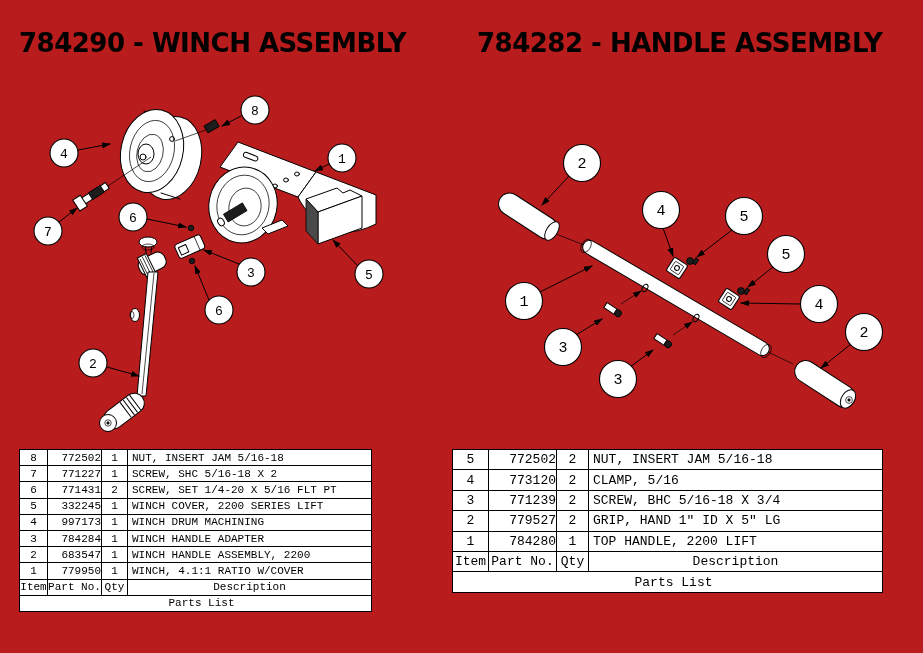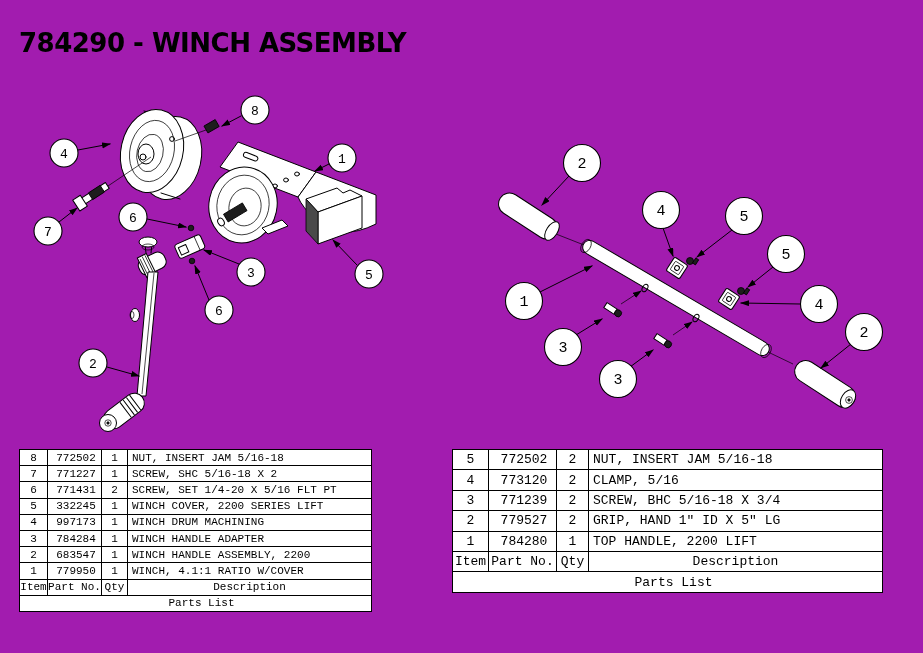--- a/index.html
+++ b/index.html
@@ -1,16 +1,16 @@
 <!DOCTYPE html>
 <html><head>
 <meta charset="utf-8">
 <style>
   html,body{margin:0;padding:0;background:#fff;}
-  .page{position:relative;width:923px;height:653px;background:#a21caf;overflow:hidden;
+  .page{position:relative;width:923px;height:653px;background:#b91c1c;overflow:hidden;
         font-family:"Liberation Sans",sans-serif;color:#000;}
   .title{position:absolute;margin:0;font-family:"DejaVu Sans",sans-serif;font-weight:800;
          font-size:26px;letter-spacing:-0.5px;color:#000;white-space:nowrap;}
   #winch-title{left:19px;top:28px;}
   #handle-title{left:477px;top:28px;}
   svg.diagram{position:absolute;}
   #winch-svg{left:10px;top:85px;width:420px;height:365px;}
   #handle-svg{left:440px;top:120px;width:483px;height:330px;}
   svg .ln{stroke:#000;stroke-width:1;fill:none;stroke-linejoin:round;stroke-linecap:round;}
   svg .fw{stroke:#000;stroke-width:1;fill:#fff;stroke-linejoin:round;}
@@ -21,32 +21,33 @@
   table.parts{position:absolute;border-collapse:collapse;table-layout:fixed;
               font-family:"Liberation Mono",monospace;color:#000;background:#fff;
               border:1.5px solid #000;}
   table.parts td{border:1px solid #000;padding:0;vertical-align:middle;overflow:hidden;
                  white-space:nowrap;}
   #winch-table{left:19px;top:449px;width:353px;font-size:11px;}
   #winch-table td{height:15.2px;}
   #handle-table{left:452px;top:449px;width:431px;font-size:13px;}
   #handle-table td{height:19.4px;}
   table.parts td.c0{text-align:center;}
-  table.parts td.c1{text-align:center;padding-left:3px;}
+  table.parts td.c1{text-align:right;padding-left:3px;}
   table.parts td.c2{text-align:center;}
   table.parts td.c3{text-align:left;padding-left:4px;}
   table.parts tr.hdr td{text-align:center;padding-left:0;margin-left:10px;}
   table.parts tr.ftr td{text-align:center;padding-left:12px;}
 </style>
 </head>
 <body>
 
 <div class="page">
 
   <h1 class="title" id="winch-title">784290 - WINCH ASSEMBLY</h1>
+  <h1 class="title" id="handle-title">784282 - HANDLE ASSEMBLY</h1>
 
   <svg class="diagram" id="winch-svg" viewBox="10 85 420 365">
     <defs>
       <marker id="arrL" markerWidth="9" markerHeight="7" refX="8" refY="3" orient="auto" markerUnits="userSpaceOnUse">
         <path d="M0,0 L9,3 L0,6 Z" fill="#000"></path>
       </marker>
     </defs>
 
     <g>
       <ellipse class="fw" cx="171" cy="158" rx="30" ry="42" transform="rotate(13 171 158)"></ellipse>

